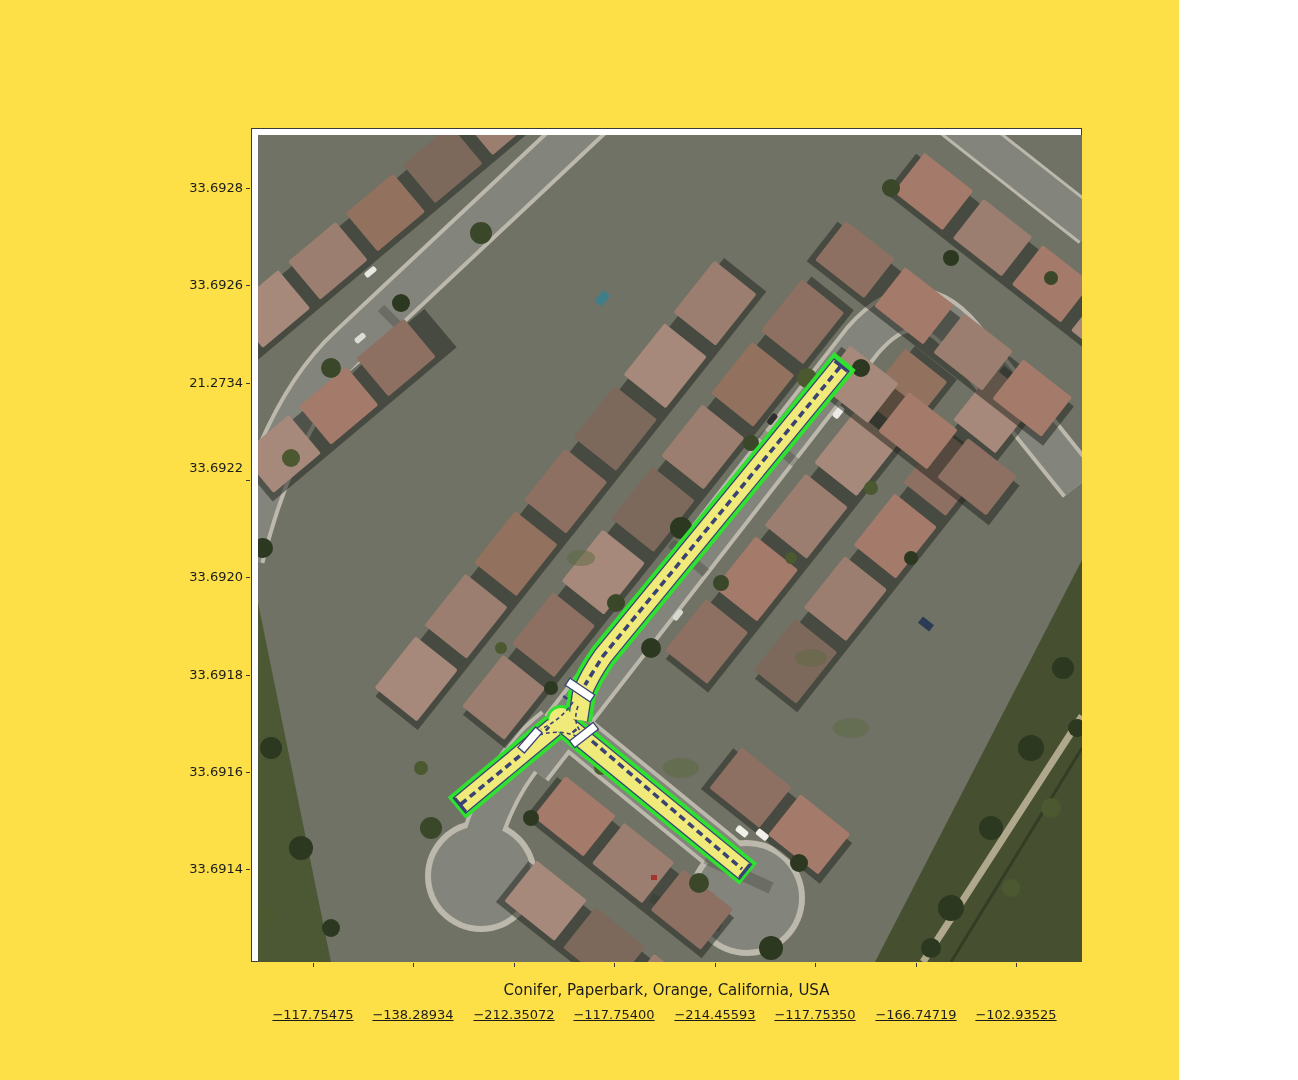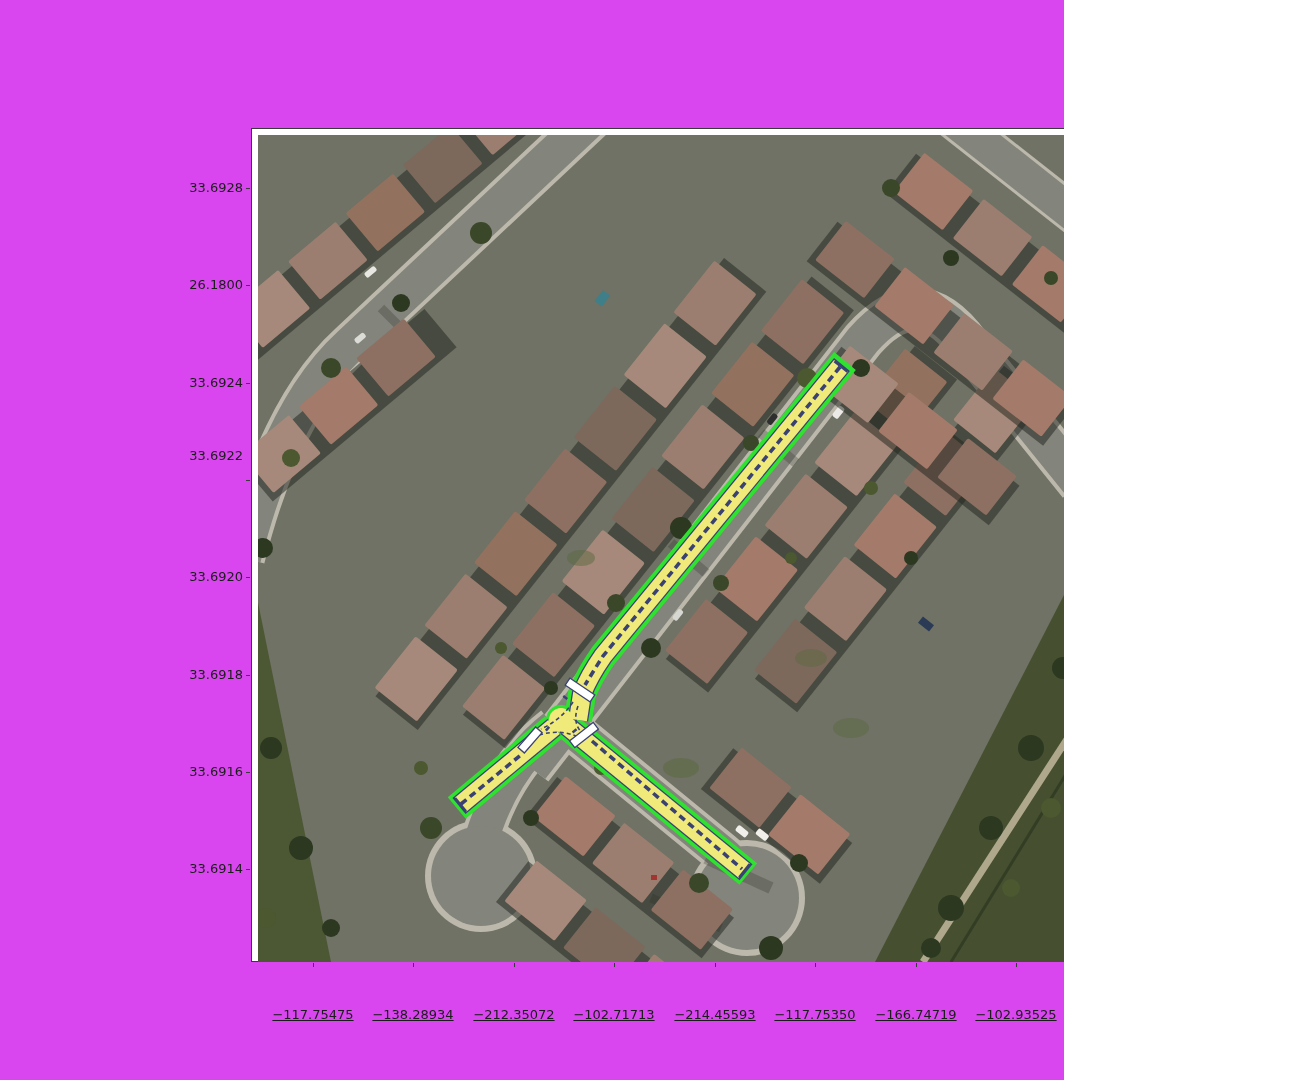--- a/index.html
+++ b/index.html
@@ -1,16 +1,16 @@
 <!DOCTYPE html>
 <html><head>
 <meta charset="utf-8">
 <style>
   html,body{margin:0;padding:0;background:#fff;}
-  .fig{position:relative;width:1064px;height:1080px;background:#d946ef;
+  .fig{position:relative;width:1179px;height:1080px;background:#fde047;
        font-family:"DejaVu Sans","Liberation Sans",sans-serif;overflow:hidden;}
   .axes{position:absolute;left:251px;top:128px;width:831px;height:834px;
         border:1px solid #3a3a3a;box-sizing:border-box;background:#fff;}
   .mapsvg{position:absolute;left:6px;top:6px;}
   
   .tmx{position:absolute;top:963px;width:1px;height:4px;background:#3a3a3a;}
   .tmy{position:absolute;left:246px;width:4px;height:1px;background:#3a3a3a;}
   
   .xt{position:absolute;top:1007px;width:96px;text-align:center;
       font-size:13px;color:#1c1c1c;text-decoration:underline;}
@@ -261,39 +261,40 @@
   <div class="tmy" style="top:188px"></div>
   <div class="tmy" style="top:285px"></div>
   <div class="tmy" style="top:383px"></div>
   <div class="tmy" style="top:480px"></div>
   <div class="tmy" style="top:577px"></div>
   <div class="tmy" style="top:675px"></div>
   <div class="tmy" style="top:772px"></div>
   <div class="tmy" style="top:869px"></div>
 
   <div class="yt" style="top:180px">33.6928</div>
-  <div class="yt" style="top:277px">26.1800</div>
-  <div class="yt" style="top:375px">33.6924</div>
-  <div class="yt" style="top:448px">33.6922</div>
+  <div class="yt" style="top:277px">33.6926</div>
+  <div class="yt" style="top:375px">21.2734</div>
+  <div class="yt" style="top:460px">33.6922</div>
   <div class="yt" style="top:569px">33.6920</div>
   <div class="yt" style="top:667px">33.6918</div>
   <div class="yt" style="top:764px">33.6916</div>
   <div class="yt" style="top:861px">33.6914</div>
 
   <div class="tmx" style="left:313px"></div>
   <div class="tmx" style="left:413px"></div>
   <div class="tmx" style="left:514px"></div>
   <div class="tmx" style="left:614px"></div>
   <div class="tmx" style="left:715px"></div>
   <div class="tmx" style="left:815px"></div>
   <div class="tmx" style="left:916px"></div>
   <div class="tmx" style="left:1016px"></div>
 
   <div class="xt" style="left:265px">−117.75475</div>
   <div class="xt" style="left:365px">−138.28934</div>
   <div class="xt" style="left:466px">−212.35072</div>
-  <div class="xt" style="left:566px">−102.71713</div>
+  <div class="xt" style="left:566px">−117.75400</div>
   <div class="xt" style="left:667px">−214.45593</div>
   <div class="xt" style="left:767px">−117.75350</div>
   <div class="xt" style="left:868px">−166.74719</div>
   <div class="xt" style="left:968px">−102.93525</div>
 
+  <div class="xlabel">Conifer, Paperbark, Orange, California, USA</div>
 </div>
 
 </body></html>

